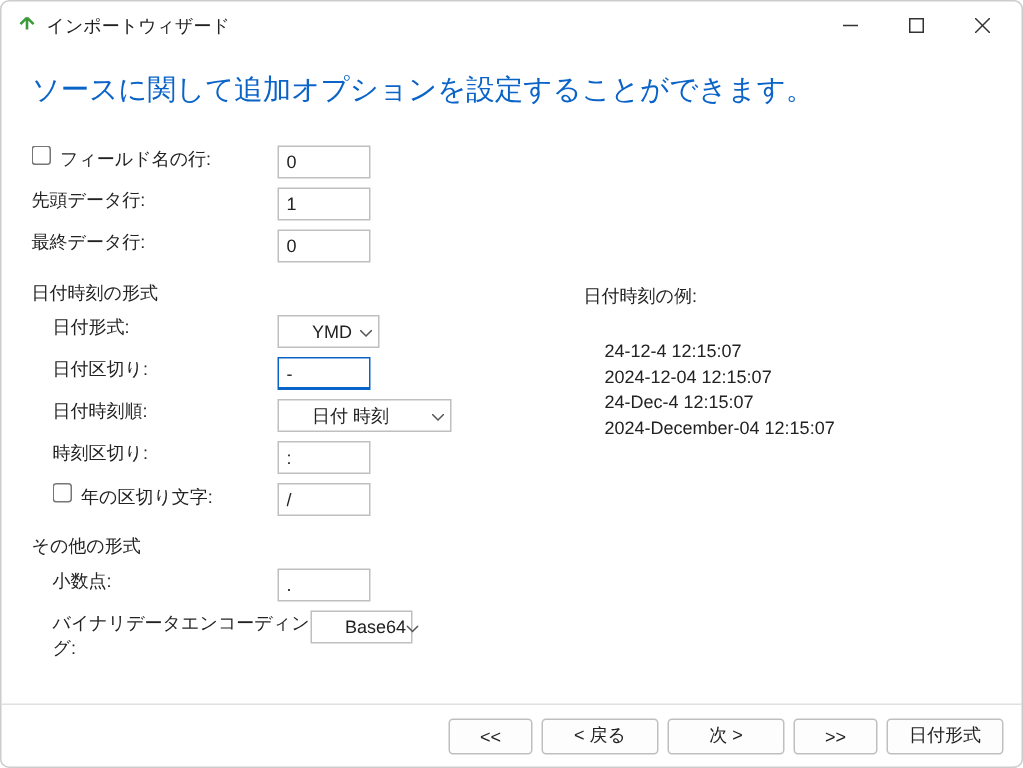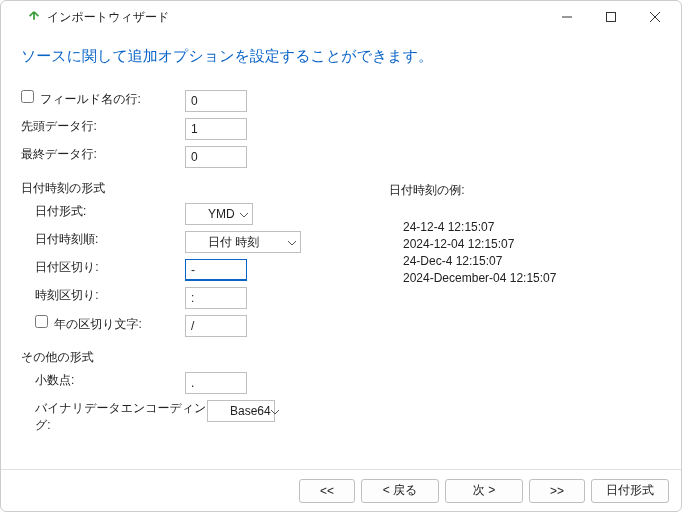--- a/index.html
+++ b/index.html
@@ -1,23 +1,23 @@
 <!DOCTYPE html>
 <html><head>
 <meta charset="utf-8">
 <style>
 *{box-sizing:border-box;margin:0;padding:0;font-family:"Yu Gothic UI","Meiryo",sans-serif;font-size:12px;color:#222}
 body{background:#fff;width:682px;height:512px;overflow:hidden;border:1px solid #ccc;border-radius:6px;position:relative}
-.titlebar{height:32px;display:flex;align-items:center;padding:0 4px 0 26px}
+.titlebar{height:32px;display:flex;align-items:center;padding:0 4px 0 10px}
 .titlebar .icon{width:14px;height:14px;margin-right:6px}
 .titlebar .title{flex:0 0 auto}
 .titlebar .spacer{flex:1}
 .winbtn{width:44px;height:28px;display:flex;align-items:center;justify-content:center;cursor:pointer}
 .winbtn svg{stroke:#333;fill:none}
-.heading{color:#0a64c8;font-size:15px;padding:14px 20px 8px 20px}
+.heading{color:#0a64c8;font-size:19px;padding:14px 20px 8px 20px}
 .content{padding:16px 20px 0 20px;position:relative}
 .row{display:flex;align-items:flex-start;height:26px;margin-bottom:2px}
 .lbl{width:164px}
 .lbl.indent{padding-left:14px}
 .ck{margin-right:6px;width:13px;height:13px}
 input[type=text]{width:62px;height:22px;border:1px solid #bfbfbf;padding:0 5px;background:#fff}
 input[type=text].w80{width:62px}
 input[type=text].w70{width:62px}
 input[type=text].active{border:1px solid #0a64c8;border-bottom:2px solid #0a64c8}
 .select{height:22px;border:1px solid #bfbfbf;background:#fff;display:flex;align-items:center;padding:0 4px 0 22px;cursor:pointer}
@@ -82,31 +82,31 @@
   <div class="row">
     <div class="lbl indent">日付形式:</div>
     <div class="select w68">
         <span>YMD</span>
         <span class="caret"><svg width="8" height="5">
             <path d="M0 0 L4 4 L8 0" stroke="#555" fill="none"></path>
           </svg></span>
       </div>
   </div>
   <div class="row">
+    <div class="lbl indent">日付区切り:</div>
+    <input type="text" class="w70 active" value="-" style="">
+  </div>
+  <div class="row">
     <div class="lbl indent">日付時刻順:</div>
     <div class="select w116">
         <span>日付 時刻</span>
         <span class="caret"><svg width="8" height="5">
             <path d="M0 0 L4 4 L8 0" stroke="#555" fill="none"></path>
           </svg></span>
       </div>
-  </div>
-  <div class="row">
-    <div class="lbl indent">日付区切り:</div>
-    <input type="text" class="w70 active" value="-" style="">
   </div>
   <div class="row">
     <div class="lbl indent">時刻区切り:</div>
     <input type="text" class="w70" value=":" style="">
   </div>
   <div class="row">
     <div class="lbl indent"><input type="checkbox" class="ck" style=""><span>年の区切り文字:</span></div>
     <input type="text" class="w70" value="/" style="">
   </div>
 

